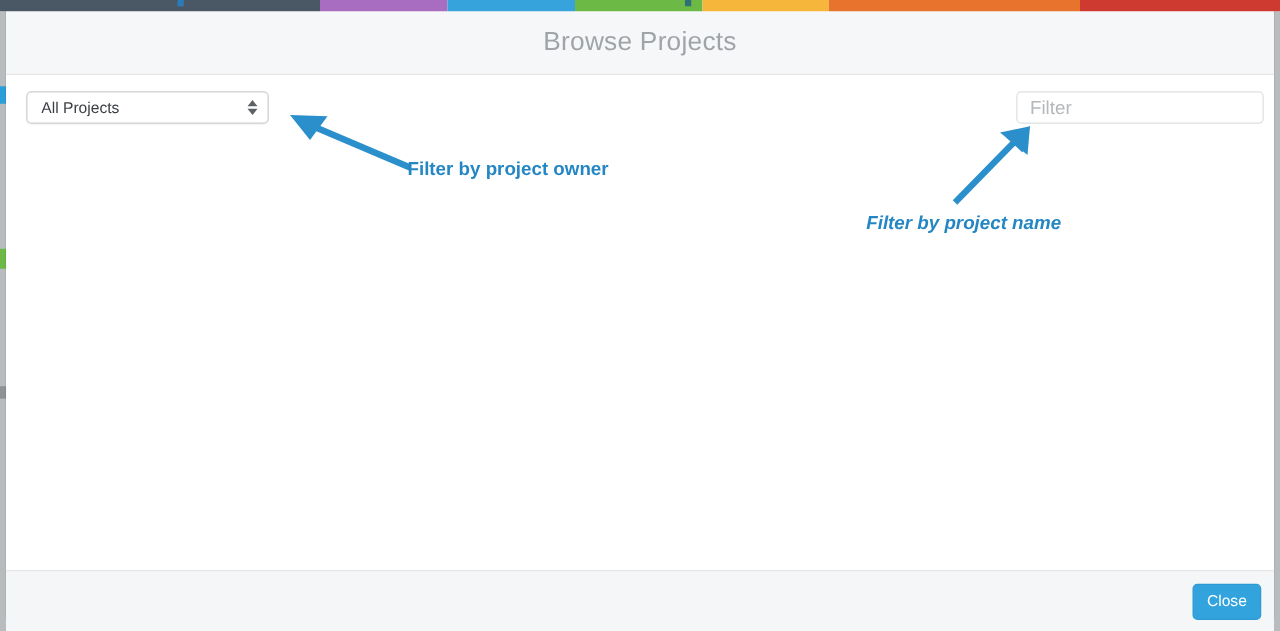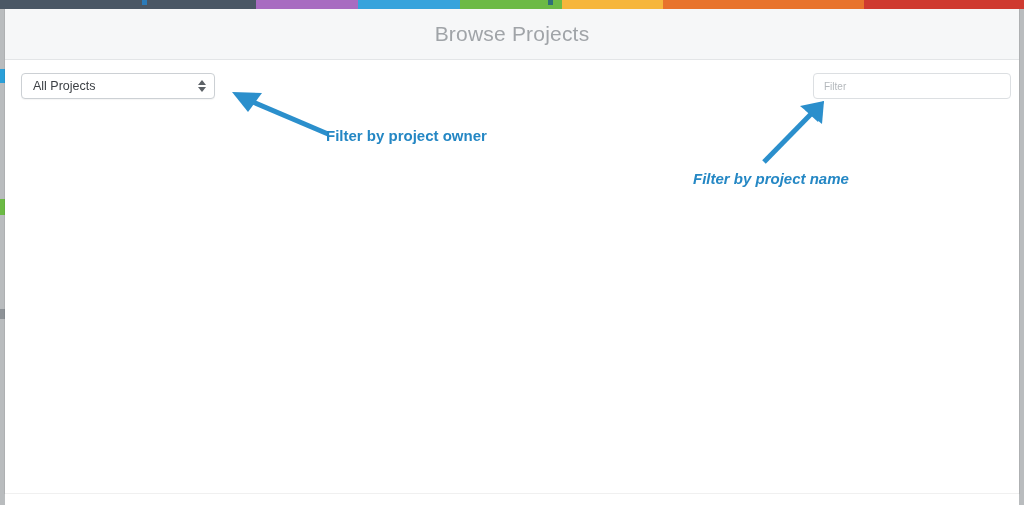--- a/index.html
+++ b/index.html
@@ -147,21 +147,21 @@
     right: 8px;
     top: 0;
     width: 198px;
     height: 26px;
     box-sizing: border-box;
     background: #ffffff;
     border: 1px solid #dcdfe2;
     border-radius: 4px;
     padding: 0 10px;
     font-family: "Liberation Sans", sans-serif;
-    font-size: 10px;
+    font-size: 15px;
     color: #45494e;
     outline: none;
   }
   .filter-input::placeholder { color: #b4b8bc; }
 
   
   .project-list {
     position: absolute;
     top: 48px;
     left: 52px;
@@ -258,20 +258,23 @@
           <span class="down"></span>
         </span>
       </div>
 
       <input class="filter-input" type="text" placeholder="Filter" style="">
     </div>
 
 
   </div>
 
+  <div class="modal-footer">
+    <button class="close-button">Close</button>
+  </div>
 
 </div>
 
 <div class="annot-layer">
 
   <svg width="1024" height="505" style="position:absolute;top:0;left:0">
 
     <g>
       <line x1="328" y1="134" x2="248" y2="100" stroke="#2b8fcc" stroke-width="5" stroke-linecap="butt"></line>
       <polygon points="232,92 262,93 248,112" fill="#2b8fcc"></polygon>

